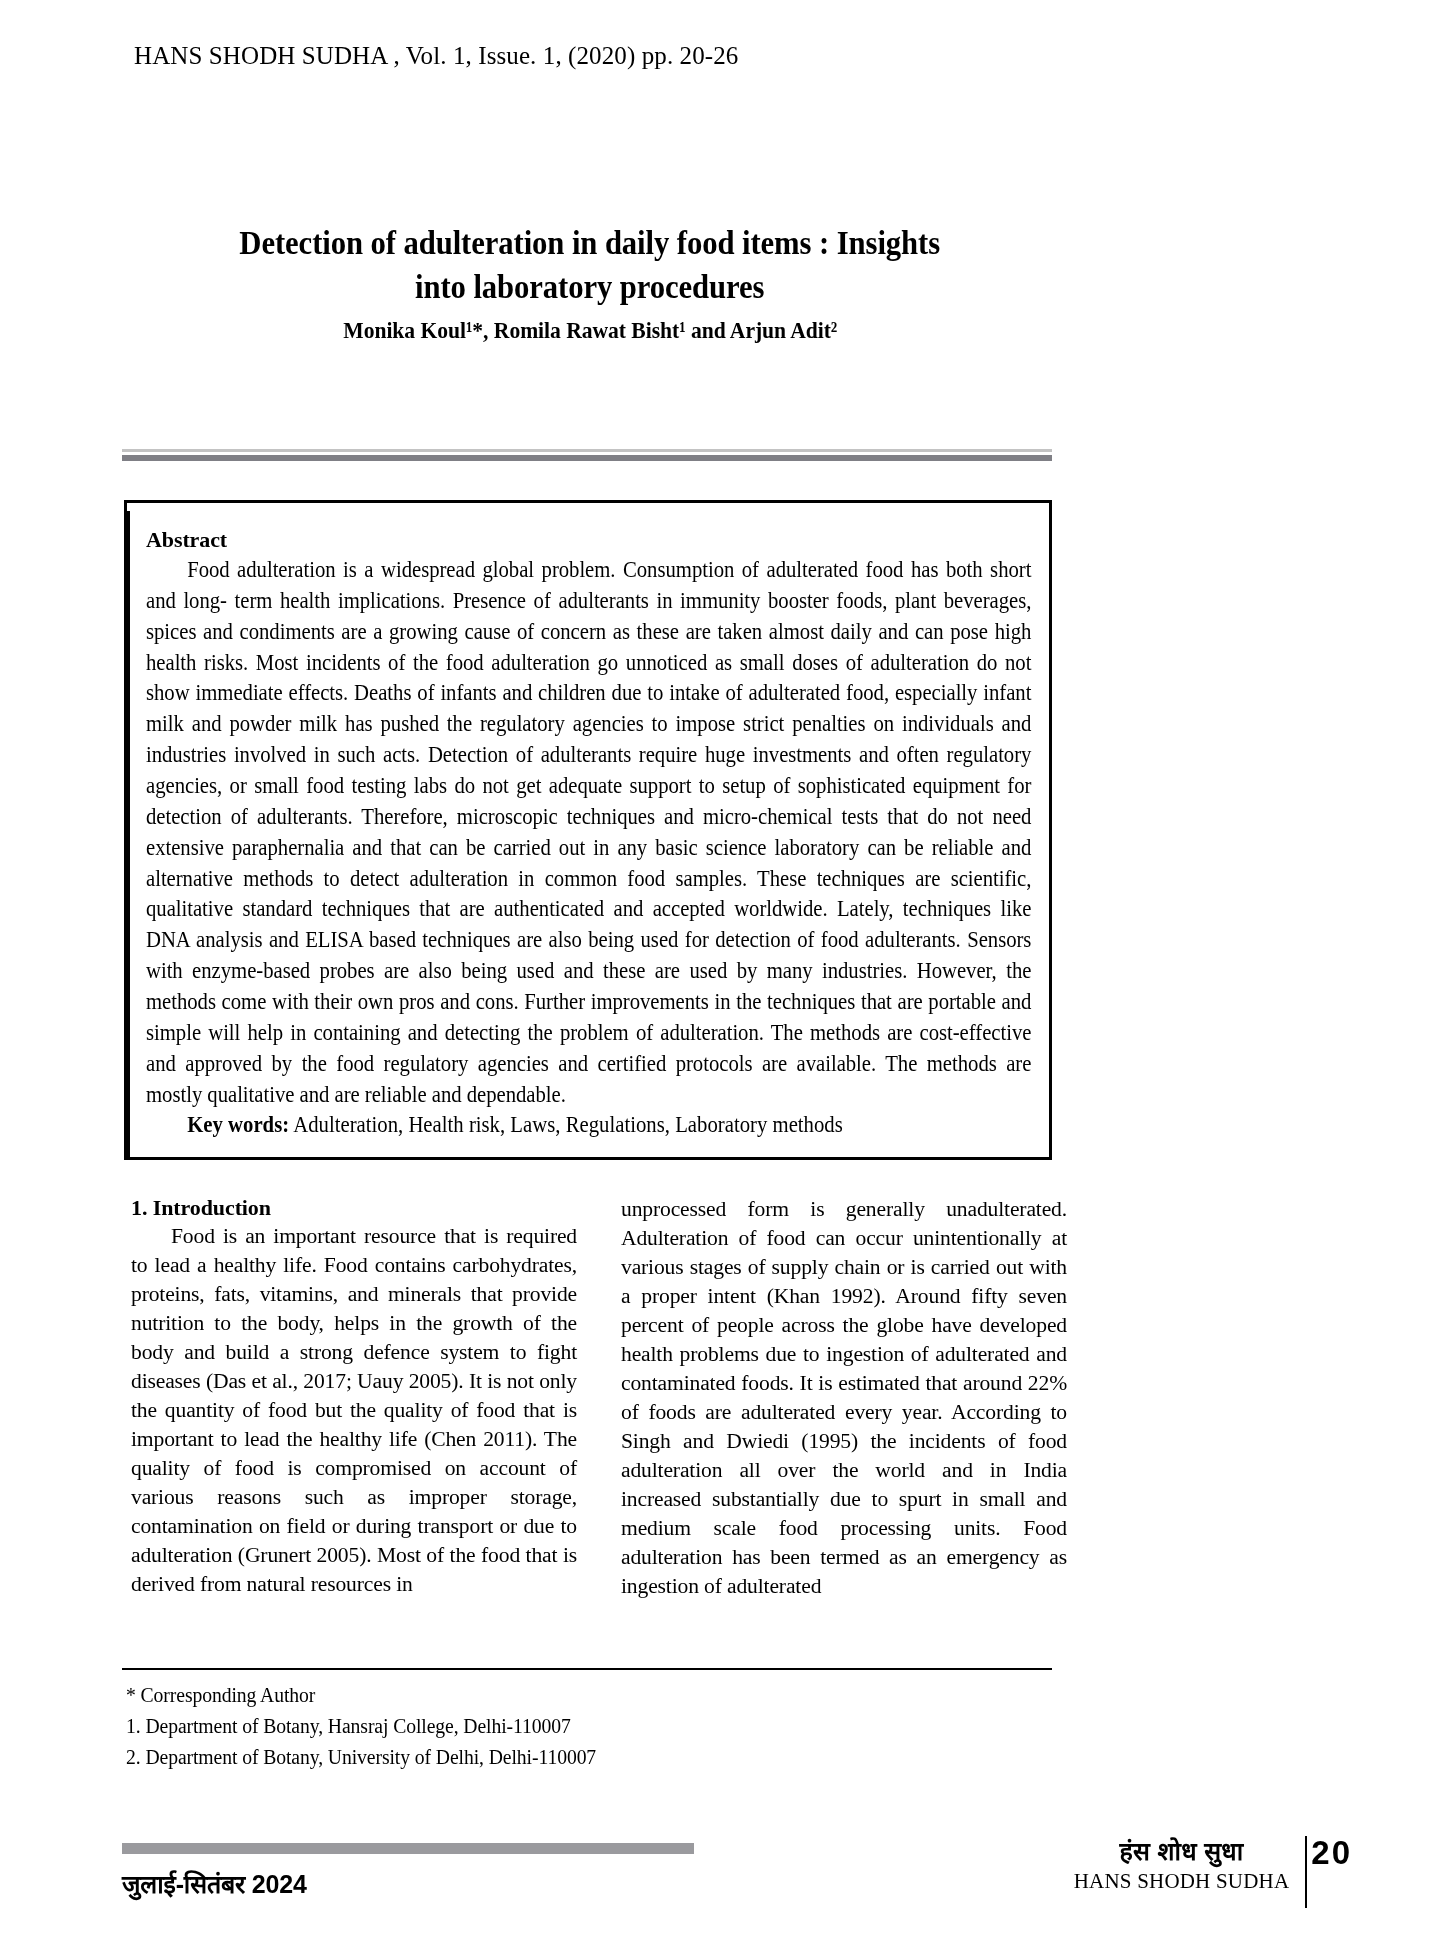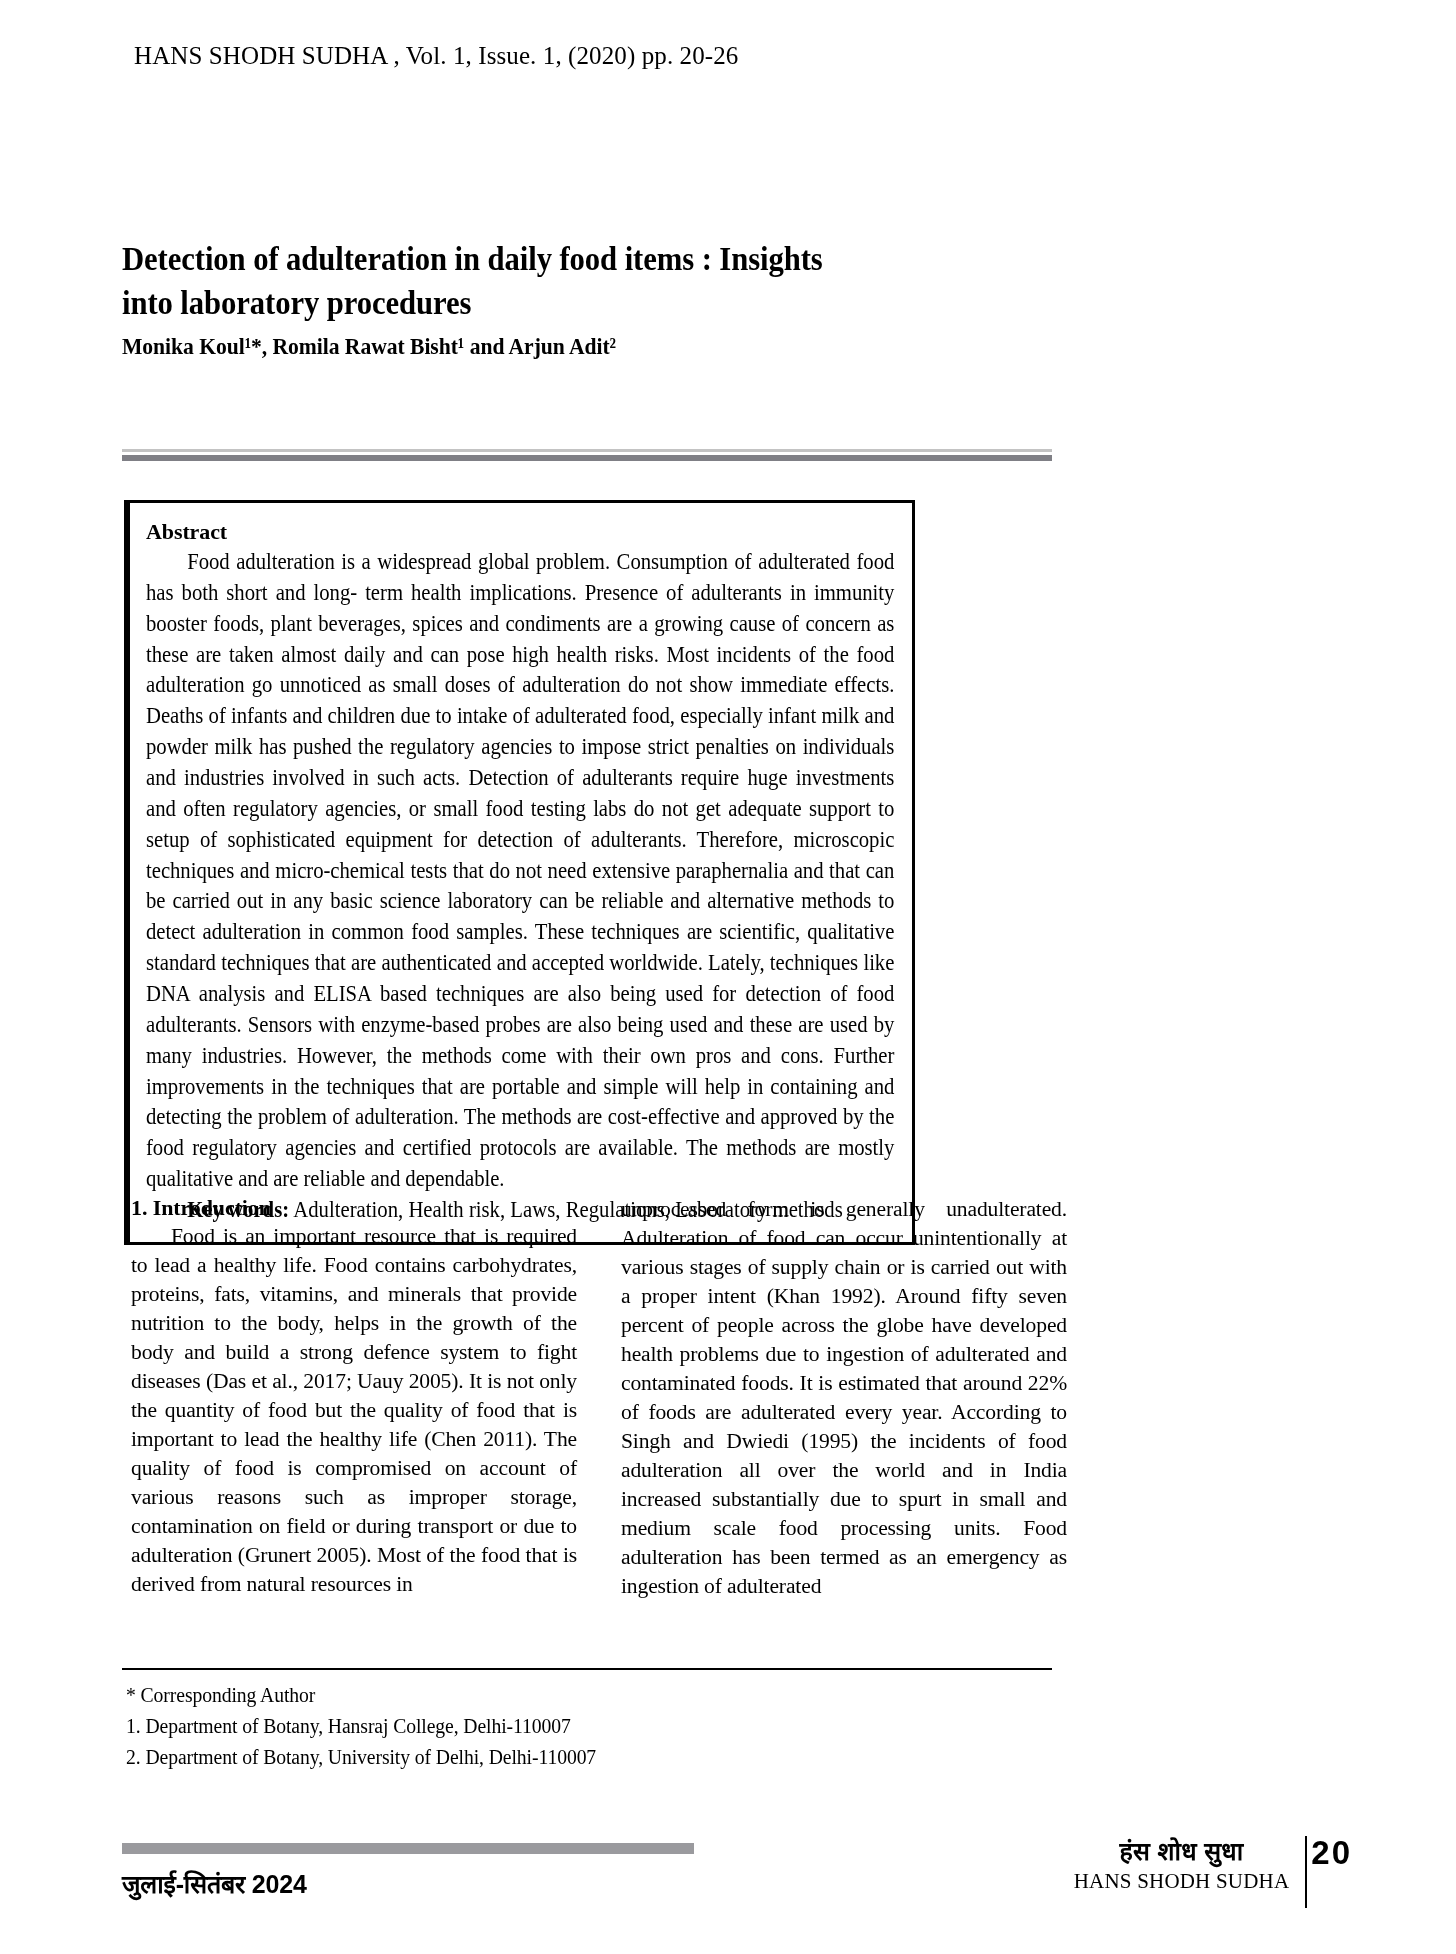--- a/index.html
+++ b/index.html
@@ -32,22 +32,23 @@
     font-size: 25px;
     letter-spacing: 0.1px;
     white-space: nowrap;
     font-family: "Liberation Serif", "DejaVu Serif", serif;
   }
 
   
   .title-block {
     position: absolute;
     left: 122px;
-    top: 238px;
+    top: 222px;
     width: 940px;
+    text-align: center;
   }
   .article-title {
     font-size: 33px;
     font-weight: bold;
     line-height: 1.33;
     letter-spacing: -0.1px;
     margin: 0;
     transform: scaleX(0.93);
     transform-origin: left top;
     width: 107%;
@@ -77,23 +78,23 @@
     height: 6px;
     background: #7f7f85;
     margin-top: 3px;
   }
 
   
   .abstract-box {
     position: absolute;
     left: 124px;
     top: 500px;
-    width: 791px;
+    width: 928px;
     border: 3px solid #000000;
-    padding: 16px 18px 16px 16px;
+    padding: 24px 18px 16px 16px;
   }
   .abstract-inner {
     border-left: 3px solid #000;
     margin: -16px -18px -16px -16px;
     padding: 16px 18px 16px 16px;
   }
   .abstract-heading {
     font-size: 22px;
     font-weight: bold;
     margin: 0 0 2px 0;

